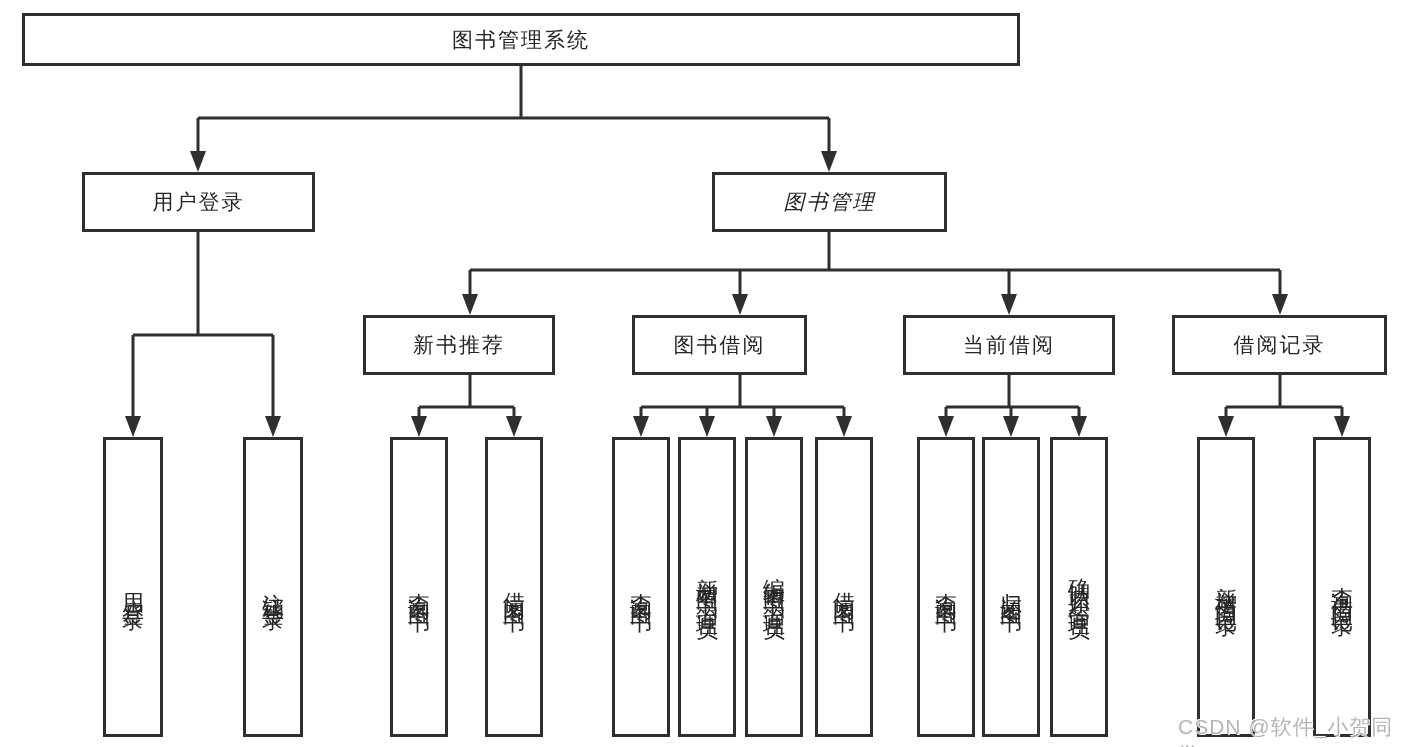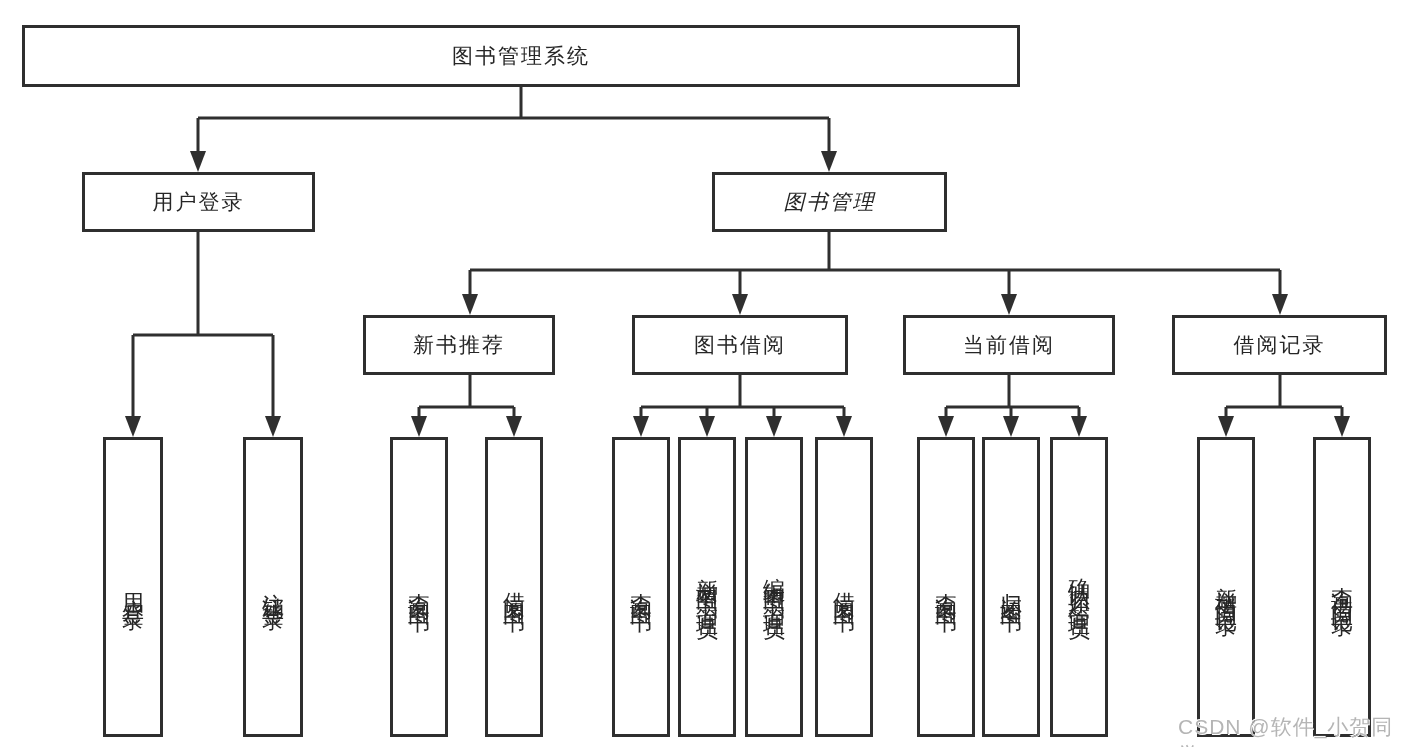--- a/index.html
+++ b/index.html
@@ -12,27 +12,27 @@
     border:3px solid #2f2f2f;color:#262626;
     display:flex;align-items:center;justify-content:center;
     font-size:21px;letter-spacing:2px;white-space:nowrap;z-index:2;
   }
   .vbox{
     writing-mode:vertical-rl;text-orientation:mixed;
     letter-spacing:6px;font-size:22px;white-space:normal;
     line-height:1;padding:6px 0;
   }
   
-  .n-root{left:22px;top:25px;width:998px;height:62px;}
+  .n-root{left:22px;top:13px;width:998px;height:53px;}
   
   .n-user-login{left:82px;top:172px;width:233px;height:60px;}
   .n-book-mgmt{left:712px;top:172px;width:235px;height:60px;font-style:italic;}
   
   .n-sec0{left:363px;top:315px;width:192px;height:60px;}
-  .n-sec1{left:632px;top:315px;width:216px;height:60px;}
+  .n-sec1{left:632px;top:315px;width:175px;height:60px;}
   .n-sec2{left:903px;top:315px;width:212px;height:60px;text-align:center;}
   .n-sec3{left:1172px;top:315px;width:215px;height:60px;align-items:center;}
   
   .leaf{top:437px;height:300px;width:58px;}
   .l-b0l0{left:103px;width:60px;}
   .l-b0l1{left:243px;width:60px;}
   .l-s0l0{left:390px;}
   .l-s0l1{left:485px;}
   .l-s1l0{left:612px;}
   .l-s1l1{left:678px;}

